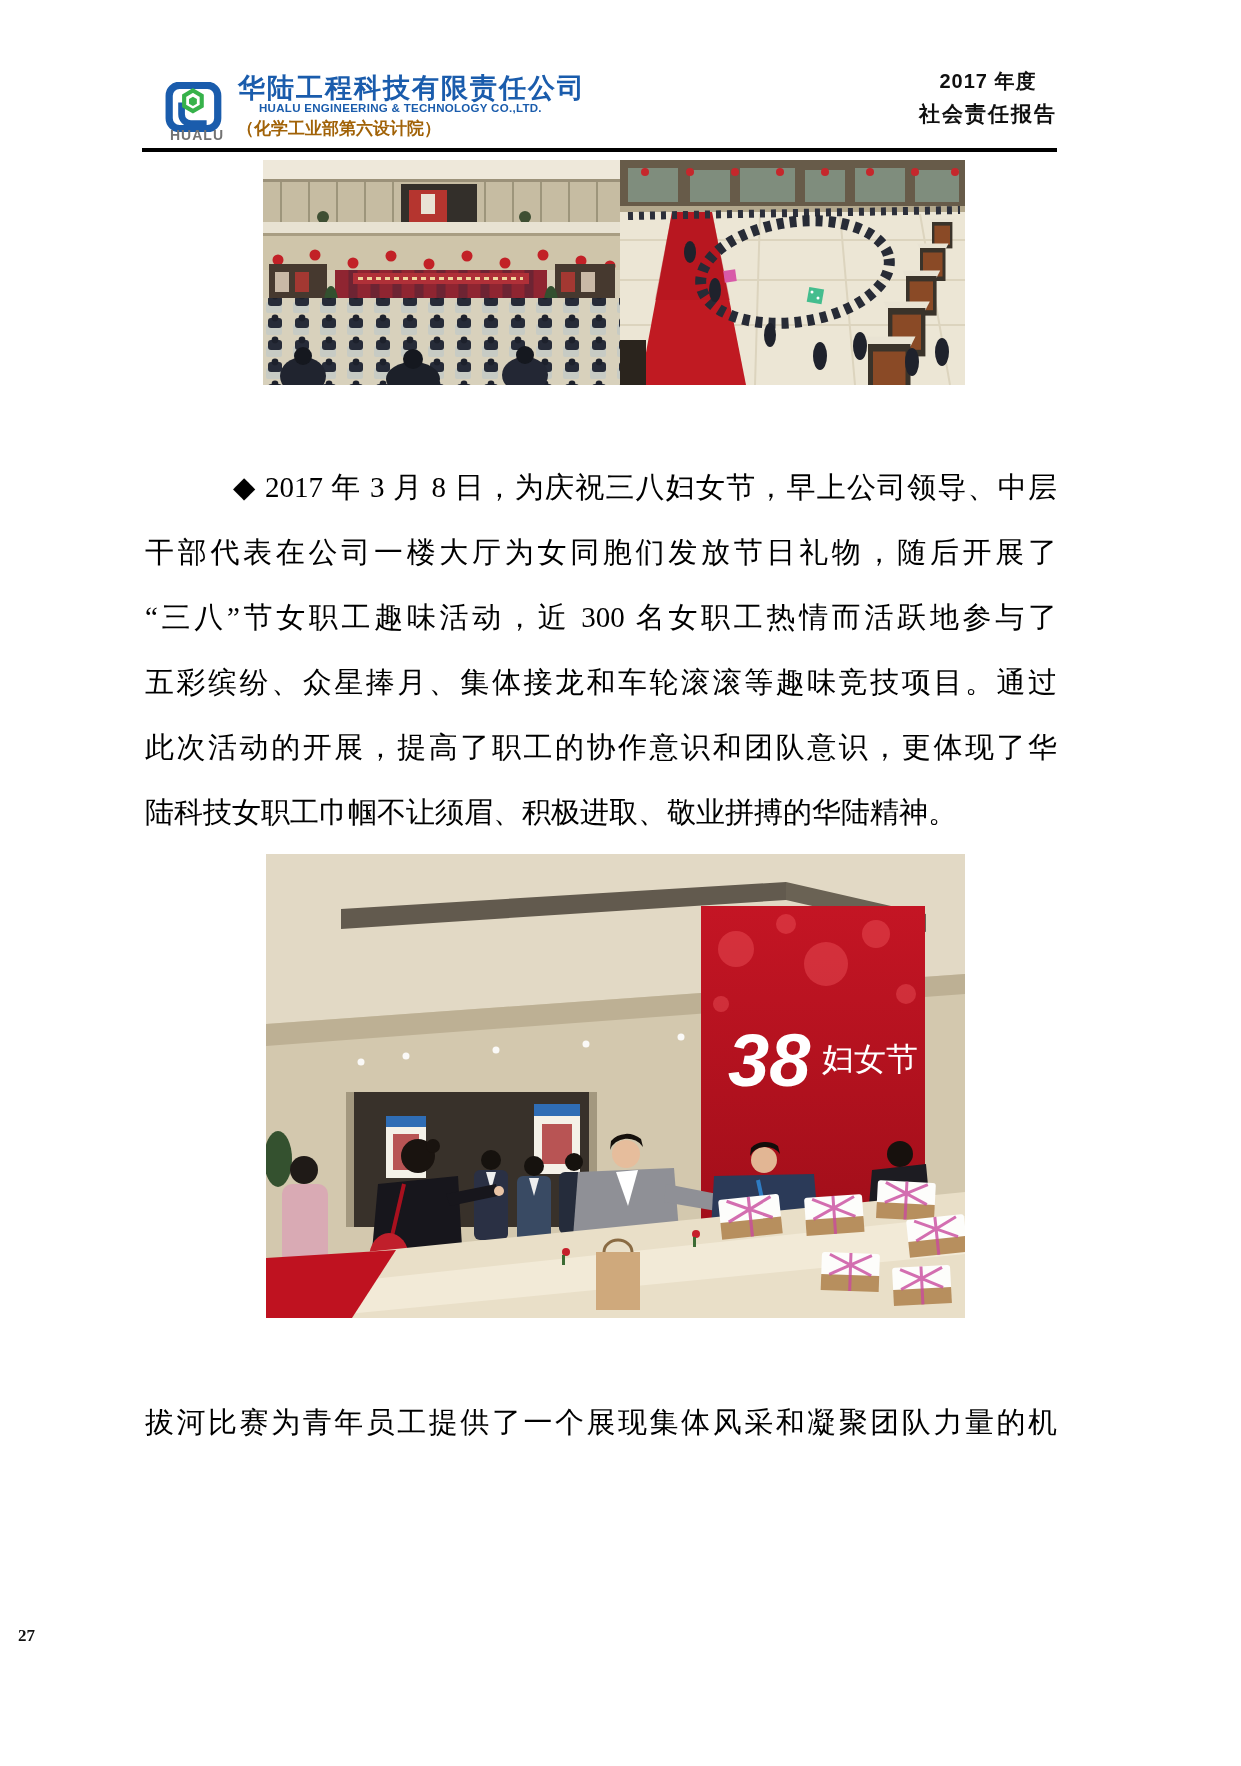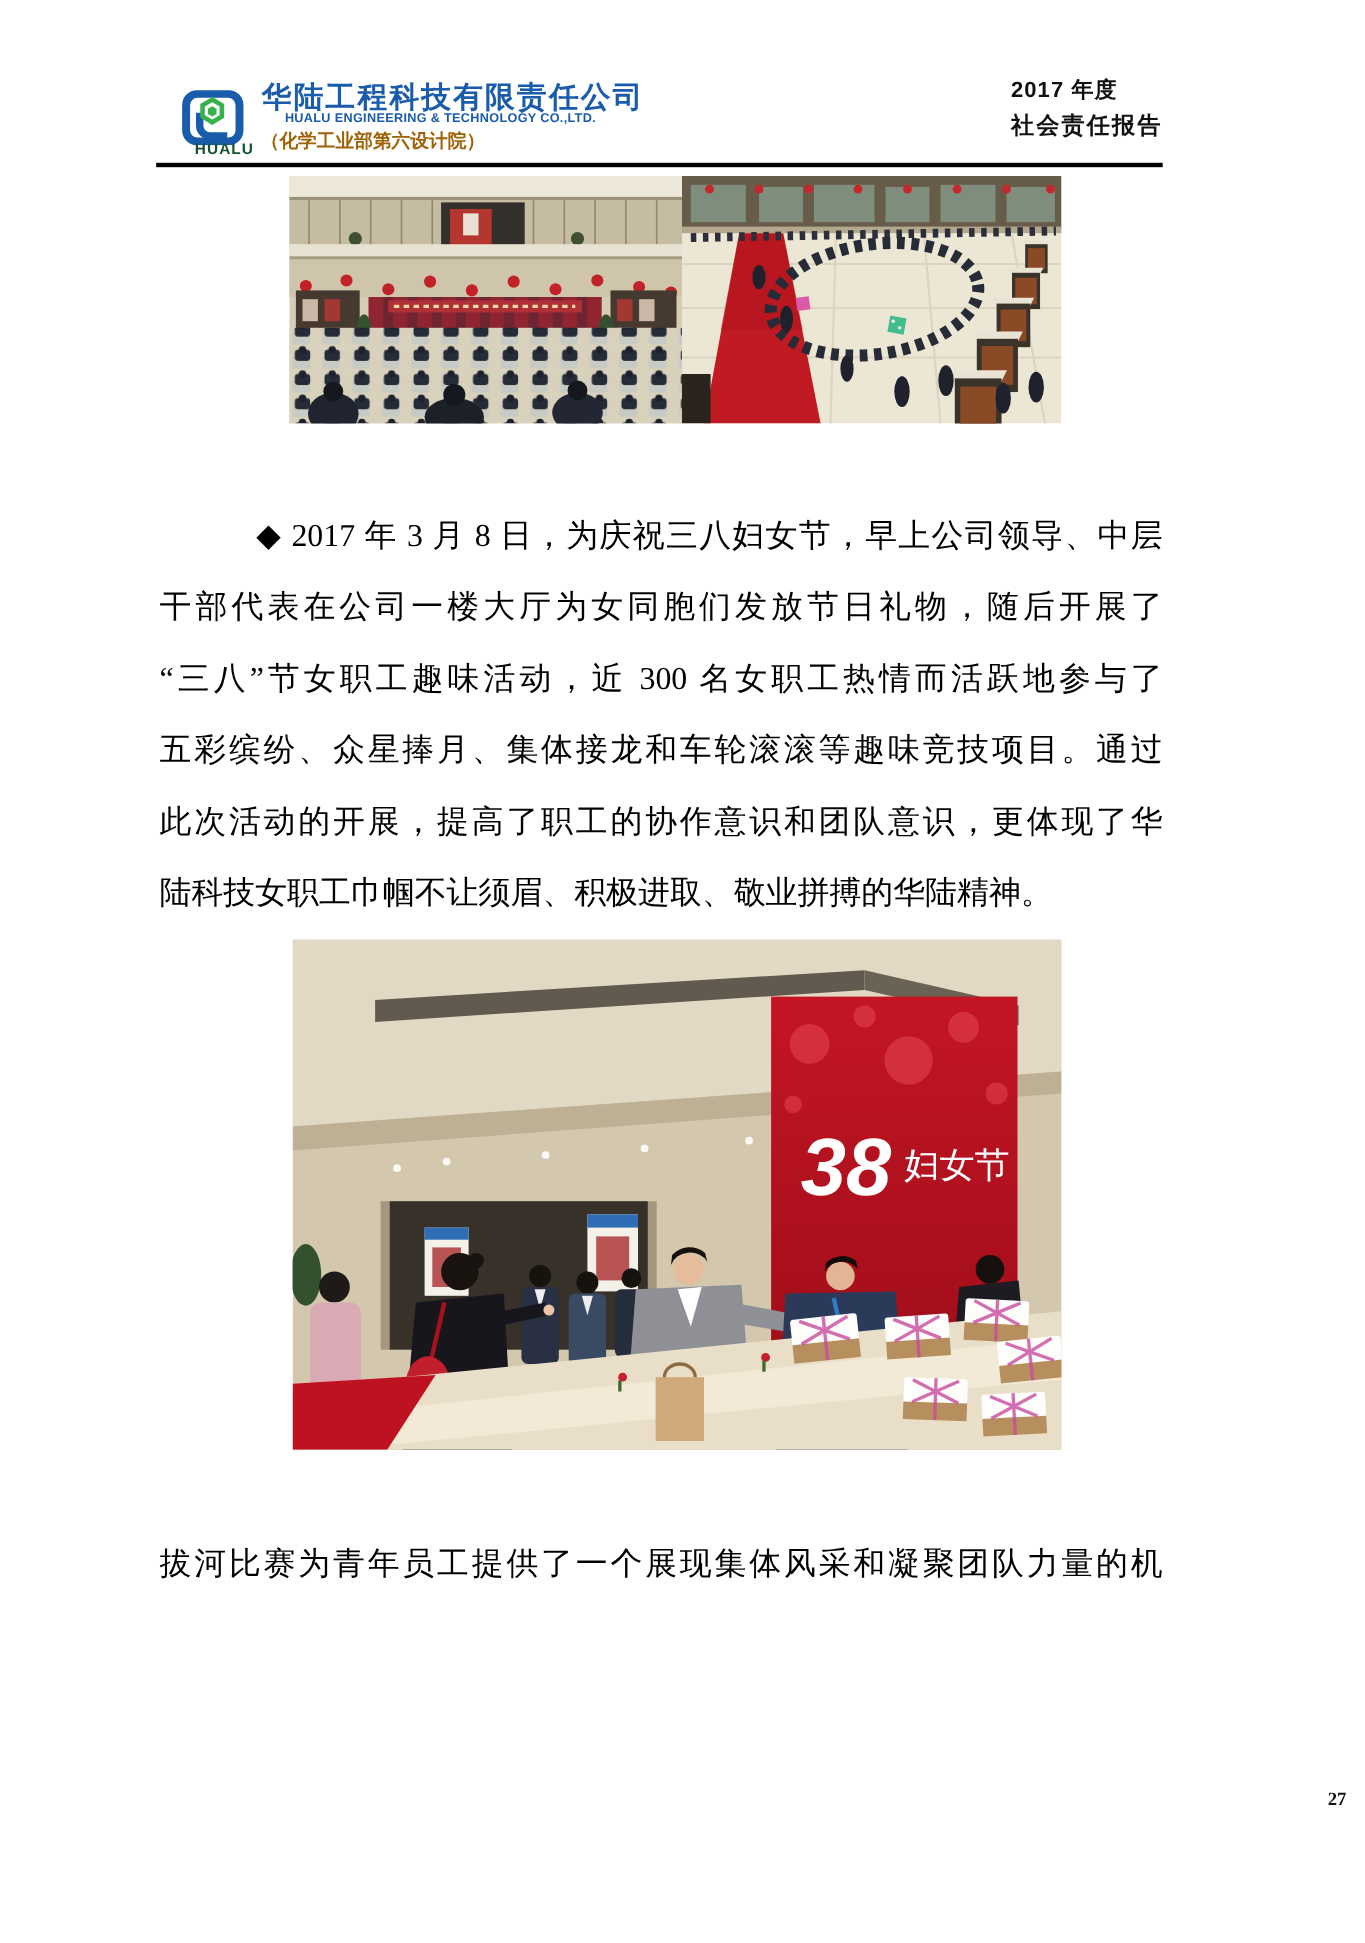--- a/index.html
+++ b/index.html
@@ -1,50 +1,50 @@
 <!DOCTYPE html>
 <html><head>
 <meta charset="utf-8">
 <style>
   html,body{margin:0;padding:0;background:#ffffff;}
   .page{position:relative;width:1241px;height:1766px;background:#fff;overflow:hidden;
         font-family:"Liberation Serif","DejaVu Serif",serif;color:#000;}
 
   
   .logo-icon{position:absolute;left:164px;top:82px;}
-  .logo-word{position:absolute;left:163px;top:127px;width:68px;text-align:right;
+  .logo-word{position:absolute;left:163px;top:127px;width:68px;text-align:center;
              font-family:"Liberation Sans",sans-serif;font-weight:800;font-size:14px;
-             letter-spacing:1px;color:#14532d;}
+             letter-spacing:1px;color:#737373;}
   .co-zh{position:absolute;left:238px;top:70px;font-family:"Liberation Sans",sans-serif;
          font-weight:800;font-size:27px;letter-spacing:2px;color:#1a5cac;}
   .co-en{position:absolute;left:239px;top:102px;font-family:"Liberation Sans",sans-serif;
          font-weight:700;font-size:11.5px;letter-spacing:.3px;color:#1a5cac;padding-left:20px;}
   .co-dept{position:absolute;left:237px;top:117px;font-family:"Liberation Sans",sans-serif;
          font-weight:600;font-size:17px;color:#a16207;}
-  .hdr-right{position:absolute;right:184px;top:68px;text-align:left;
+  .hdr-right{position:absolute;right:184px;top:68px;text-align:center;
          font-family:"Liberation Sans",sans-serif;color:#101010;}
   .hdr-year{font-size:20px;font-weight:700;letter-spacing:1px;}
   .hdr-title{font-size:21px;font-weight:700;letter-spacing:2px;margin-top:5px;}
   .hdr-rule{position:absolute;left:142px;top:148px;width:915px;height:3.5px;background:#000;}
 
   
   .photoA{position:absolute;left:263px;top:160px;}
   .photoB{position:absolute;left:620px;top:160px;}
   .photoM{position:absolute;left:266px;top:854px;}
 
   
   .para{position:absolute;left:145px;width:912px;font-size:29px;line-height:65px;}
   .p1{top:455px;}
   .p2{top:1390px;}
   .line{height:65px;text-align:justify;text-align-last:justify;}
   .line.first{text-indent:88px;}
   .line.end{text-align-last:left;}
 
-  .pageno{position:absolute;left:0;top:1626px;width:1224px;text-align:right;
-          font-size:17px;font-weight:600;color:#111;}
+  .pageno{position:absolute;left:0;top:1626px;width:1224px;text-align:left;
+          font-size:17px;font-weight:600;color:#111;padding-left:18px;}
 </style>
 </head>
 <body>
 
 <div class="page">
 
   <svg class="logo-icon" width="62" height="50" viewBox="0 0 60 48">
     <rect x="5" y="3" width="47" height="42" rx="10" fill="#ffffff" stroke="#1a5cac" stroke-width="7"></rect>
     <path d="M17,23 v8 a9,9 0 0 0 9,9 h12" fill="none" stroke="#1a5cac" stroke-width="6.5" stroke-linecap="square"></path>
     <polygon points="28,8 36.5,13 36.5,23 28,28 19.5,23 19.5,13" fill="#ffffff" stroke="#36b24a" stroke-width="4"></polygon>

